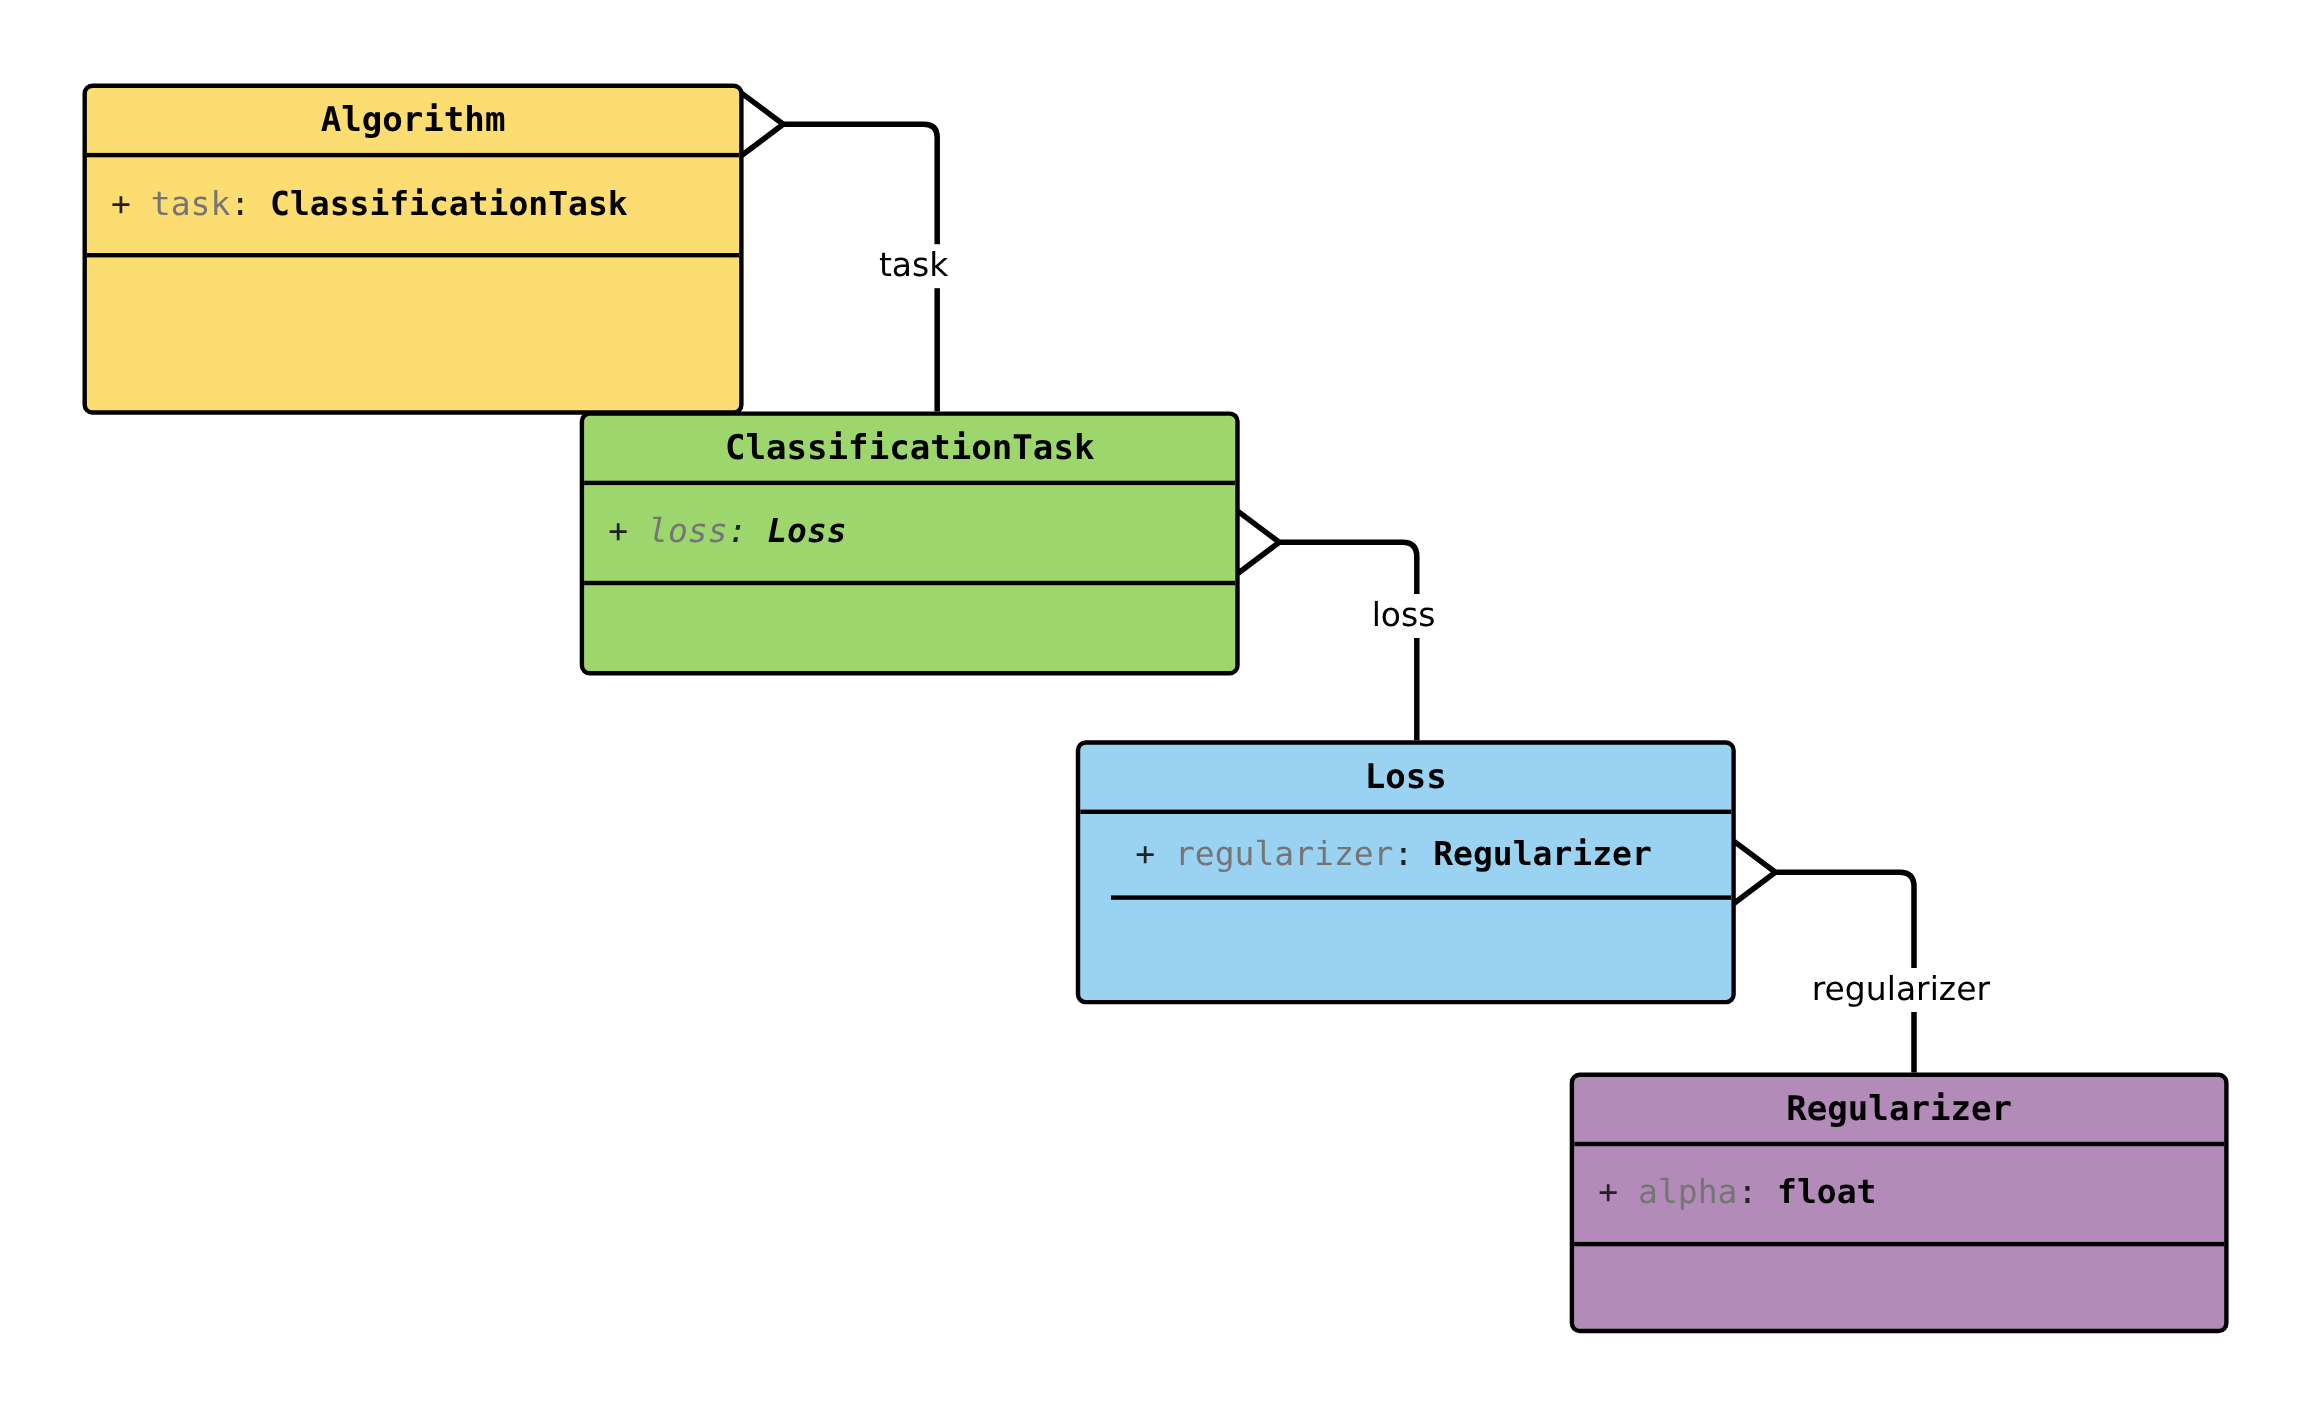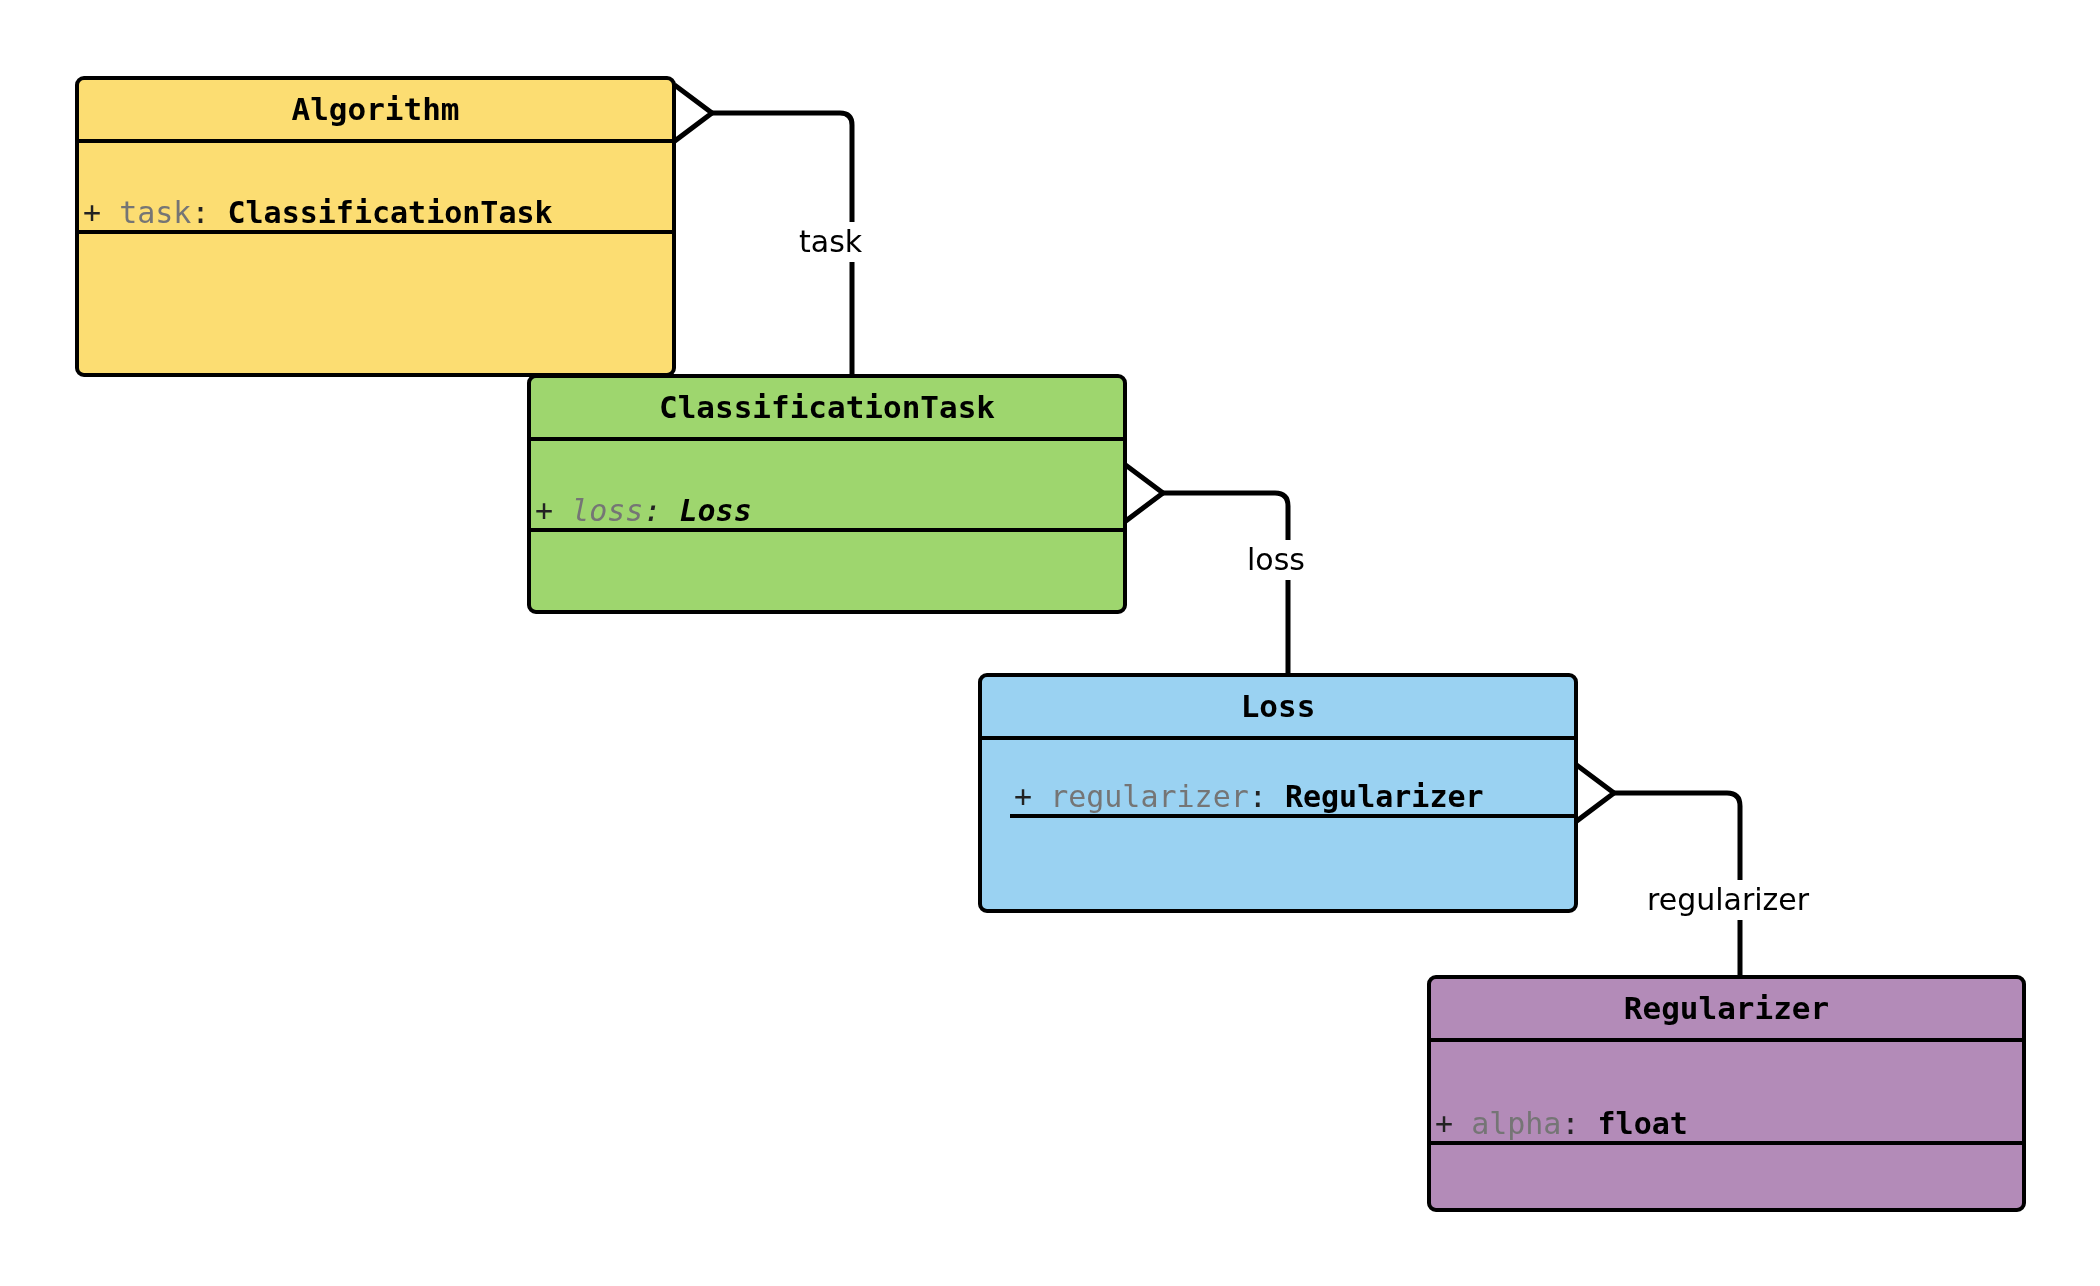--- a/index.html
+++ b/index.html
@@ -43,22 +43,22 @@
     color: #000000;
     letter-spacing: 0px;
     line-height: 1;
     white-space: nowrap;
   }
   .uml-attrs-row {
     box-sizing: border-box;
     border-bottom: 4px solid #000000;
     display: flex;
     flex-direction: column;
-    justify-content: flex-end;
-    padding-left: 4px;
+    justify-content: center;
+    padding-left: 22px;
   }
   .uml-attr {
     font-family: "DejaVu Sans Mono", "Liberation Mono", monospace;
     font-size: 30px;
     line-height: 1.15;
     white-space: nowrap;
   }
   .attr-vis   { color: #222222; font-weight: normal; }
   .attr-name  { color: #757575; font-weight: normal; }
   .attr-colon { color: #222222; font-weight: normal; }
@@ -151,21 +151,21 @@
         <span class="attr-vis">+</span><span>&nbsp;</span><span class="attr-name">regularizer</span><span class="attr-colon">:</span><span>&nbsp;</span><span class="attr-type">Regularizer</span>
       </div>
     </div>
     <div class="uml-methods-row"></div>
   </div>
 
   <div class="uml-class" style="left:1427px; top:975px; width:599px; height:237px; background:#B38BB8;">
     <div class="uml-title-row" style="height:63px;">
       <span class="uml-title">Regularizer</span>
     </div>
-    <div class="uml-attrs-row" style="height:103px;">
+    <div class="uml-attrs-row" style="height:91px;">
       <div class="uml-attr">
         <span class="attr-vis">+</span><span>&nbsp;</span><span class="attr-name">alpha</span><span class="attr-colon">:</span><span>&nbsp;</span><span class="attr-type">float</span>
       </div>
     </div>
     <div class="uml-methods-row"></div>
   </div>
 
 </div>
 
 </body></html>

